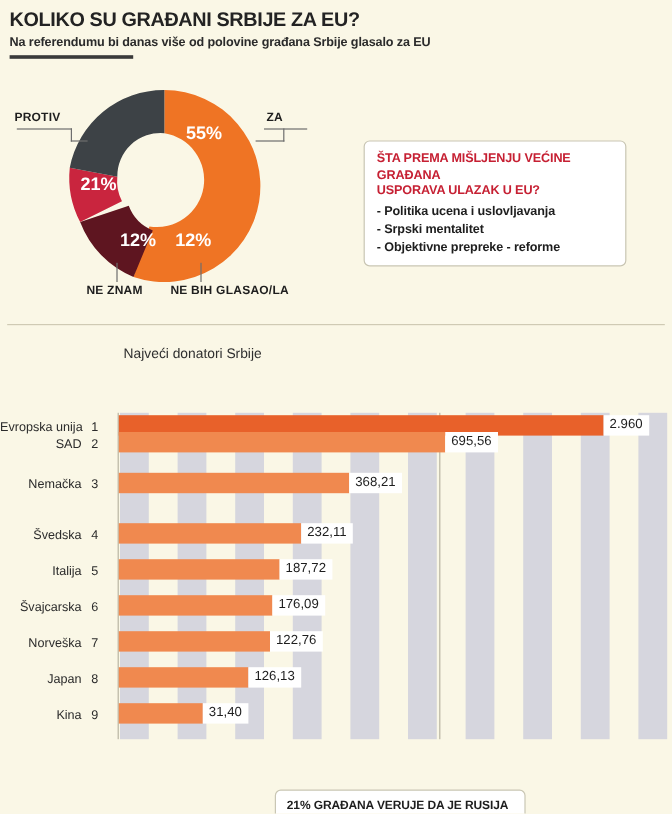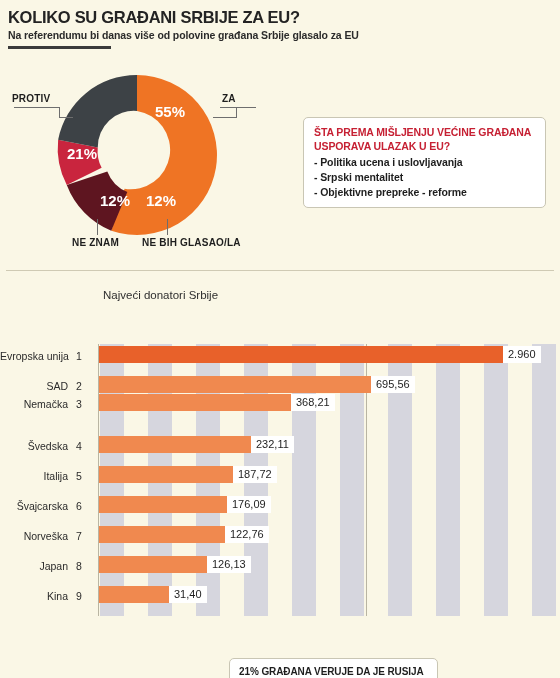--- a/index.html
+++ b/index.html
@@ -97,21 +97,21 @@
   
   .ld-nz-v { left: 97px; top: 219px; height: 16px; border-left-width: 1px; }
   
   .ld-nb-v { left: 167px; top: 219px; height: 16px; border-left-width: 1px; }
 
   
   .infobox {
     position: absolute;
     left: 303px;
     top: 117px;
-    width: 243px;
+    width: 219px;
     box-sizing: border-box;
     background: #FFFFFF;
     border: 1px solid #C9C6B4;
     border-radius: 5px;
     padding: 8px 10px 9px 10px;
   }
   .infobox-title {
     font-size: 10.5px;
     font-weight: bold;
     color: #C62033;
@@ -319,21 +319,21 @@
     </div>
   <div class="axis-line"></div>
   <div class="axis-mid" style="left:366px;"></div>
   <div id="rows-layer">
       <div class="row" style="top: 0px;">
         <div class="row-label">Evropska unija</div>
         <div class="row-rank">1</div>
         <div class="bar top" style="width: 404px;"></div>
         <div class="value" style="left: 503px;">2.960</div>
       </div>
-      <div class="row" style="top: 30px;">
+      <div class="row" style="top: 14px;">
         <div class="row-label">SAD</div>
         <div class="row-rank">2</div>
         <div class="bar" style="width: 272px;"></div>
         <div class="value" style="left: 371px;">695,56</div>
       </div>
       <div class="row" style="top: 48px;">
         <div class="row-label">Nemačka</div>
         <div class="row-rank">3</div>
         <div class="bar" style="width: 192px;"></div>
         <div class="value" style="left: 291px;">368,21</div>

